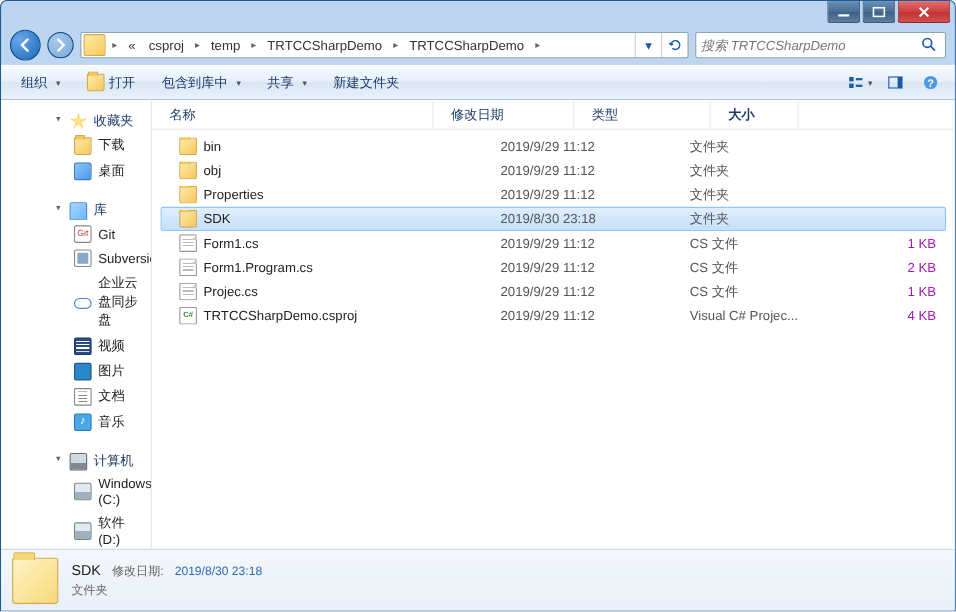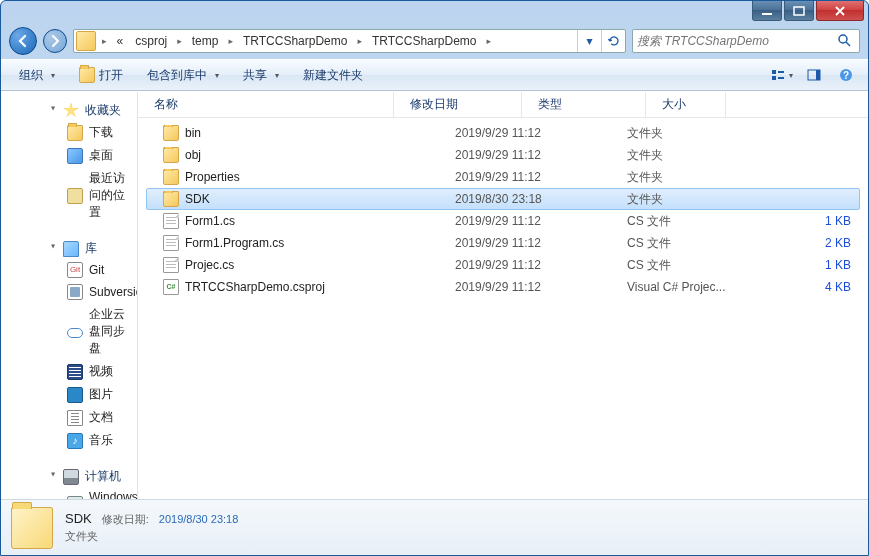--- a/index.html
+++ b/index.html
@@ -64,29 +64,29 @@
   .ico-computer { background: linear-gradient(to bottom, #d0d8e0 0 60%, #808890 60%); border: 1px solid #667; border-radius: 2px; }
   .ico-drive { background: linear-gradient(to bottom, #e0e8f0 0 50%, #a0b0c0 50%); border: 1px solid #788; border-radius: 2px; }
 
   
   .filelist { flex: 1; display: flex; flex-direction: column; font-size: 12px; justify-content: flex-end; }
   .fl-header { height: 26px; display: flex; border-bottom: 1px solid #e4e8ec; color: #1a3a6a; }
   .fl-col { padding: 4px 16px 4px 16px; border-right: 1px solid #e4e8ec; display: flex; align-items: center; cursor: pointer; }
   .col-name { width: 256px; }
   .col-date { width: 128px; }
   .col-type { width: 124px; }
-  .col-size { width: 80px; text-align: right; justify-content: flex-start; }
+  .col-size { width: 80px; text-align: right; justify-content: flex-start; font-weight: bold; }
   .fl-rows { flex: 1; overflow: auto; padding-top: 4px; }
   .fl-row { height: 22px; display: flex; align-items: center; margin: 0 8px; padding-left: 8px; border: 1px solid transparent; border-radius: 2px; cursor: pointer; gap: 44px; }
   .fl-row.selected { background: linear-gradient(to bottom, #e0eefc 0%, #c4e0fc 100%); border-color: #94c4f4; }
   .fl-row .cell { padding: 0 8px; color: #222; overflow: hidden; text-overflow: ellipsis; white-space: nowrap; }
   .fl-row .c-name { width: 248px; display: flex; align-items: center; gap: 6px; }
   .fl-row .c-date { width: 128px; color: #555; }
   .fl-row .c-type { width: 124px; color: #555; }
-  .fl-row .c-size { width: 72px; text-align: right; color: #1d4ed8; }
+  .fl-row .c-size { width: 72px; text-align: right; color: #a21caf; }
   .r-icon { width: 16px; height: 16px; flex-shrink: 0; }
   .ico-file { background: #fff; border: 1px solid #999; border-radius: 1px; position: relative; }
   .ico-file::before { content: ""; position: absolute; top: -1px; right: -1px; width: 5px; height: 5px; background: linear-gradient(135deg, transparent 50%, #ccc 50%); }
   .ico-file::after { content: ""; position: absolute; inset: 3px 2px; background: repeating-linear-gradient(to bottom, #bbb 0 1px, transparent 1px 3px); }
   .ico-csproj { background: #fff; border: 1px solid #999; border-radius: 1px; position: relative; }
   .ico-csproj::after { content: "C#"; position: absolute; inset: 0; font-size: 7px; text-align: center; line-height: 14px; color: #3a8a3a; font-weight: bold; }
 
   
   .details { height: 56px; border-top: 1px solid #d0d8e0; background: linear-gradient(to bottom, #f4f8fc 0%, #e8eff7 100%); display: flex; align-items: center; padding: 4px 10px; gap: 12px; font-size: 12px; }
   .details .big-icon { width: 42px; height: 42px; background: linear-gradient(135deg, #fff3c8 0%, #f8d978 100%); border: 1px solid #d4a84a; border-radius: 2px 2px 3px 3px; position: relative; }
@@ -203,24 +203,20 @@
           <span>收藏夹</span>
         </div>
         <div class="side-item">
             <span class="s-icon ico-folder"></span>
             <span>下载</span>
           </div>
         <div class="side-item">
             <span class="s-icon ico-desktop"></span>
             <span>桌面</span>
           </div>
-        <div class="side-item">
-            <span class="s-icon ico-recent"></span>
-            <span>最近访问的位置</span>
-          </div>
       </div>
 
       <div class="side-group">
         <div class="side-head">
           <span class="s-icon ico-lib"></span>
           <span>库</span>
         </div>
         <div class="side-item">
             <span class="s-icon ico-git">Git</span>
             <span>Git</span>

